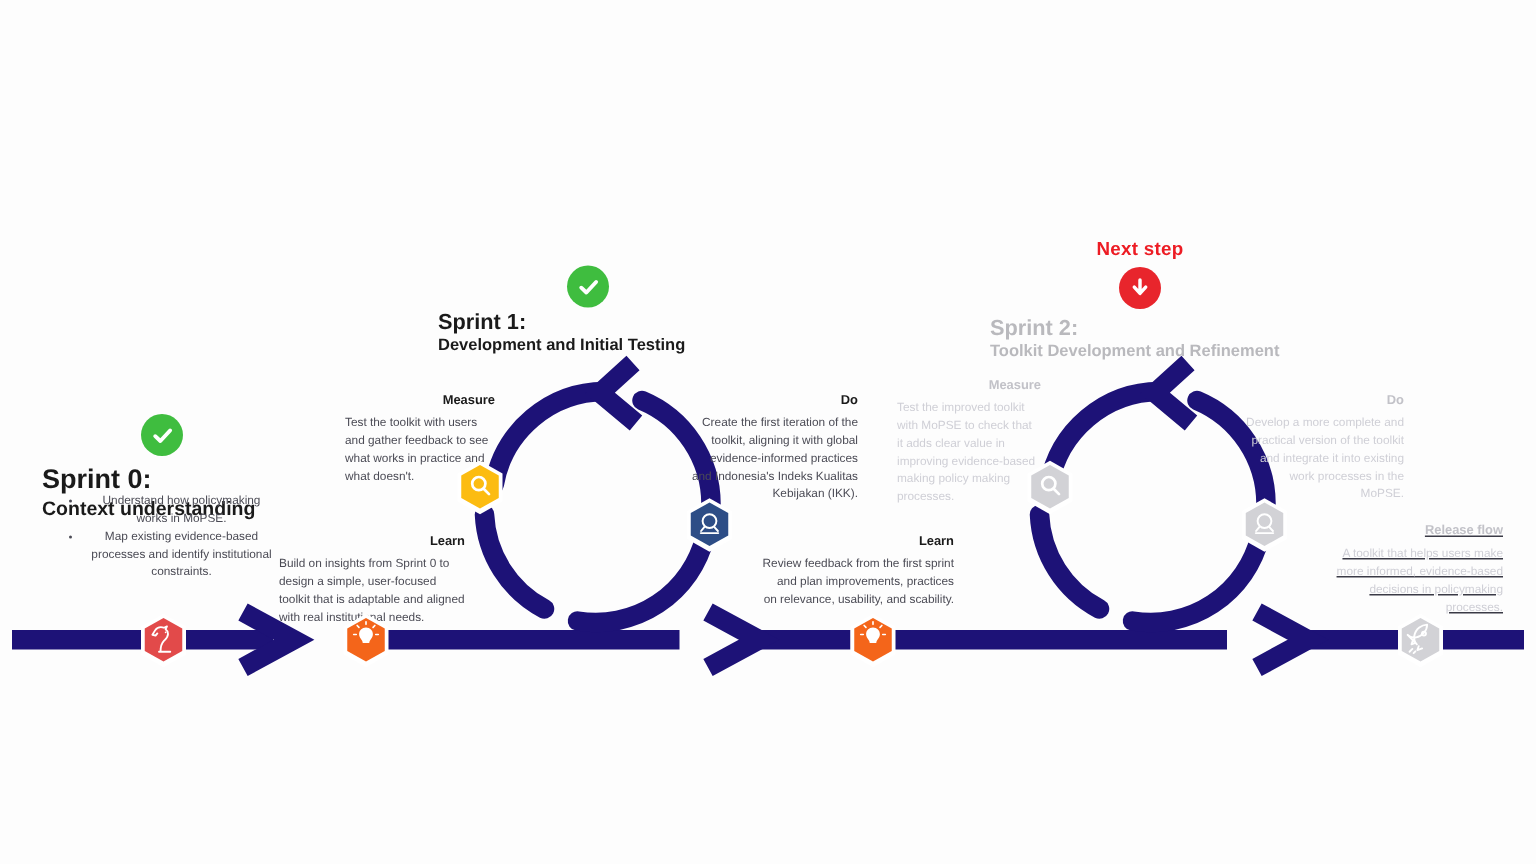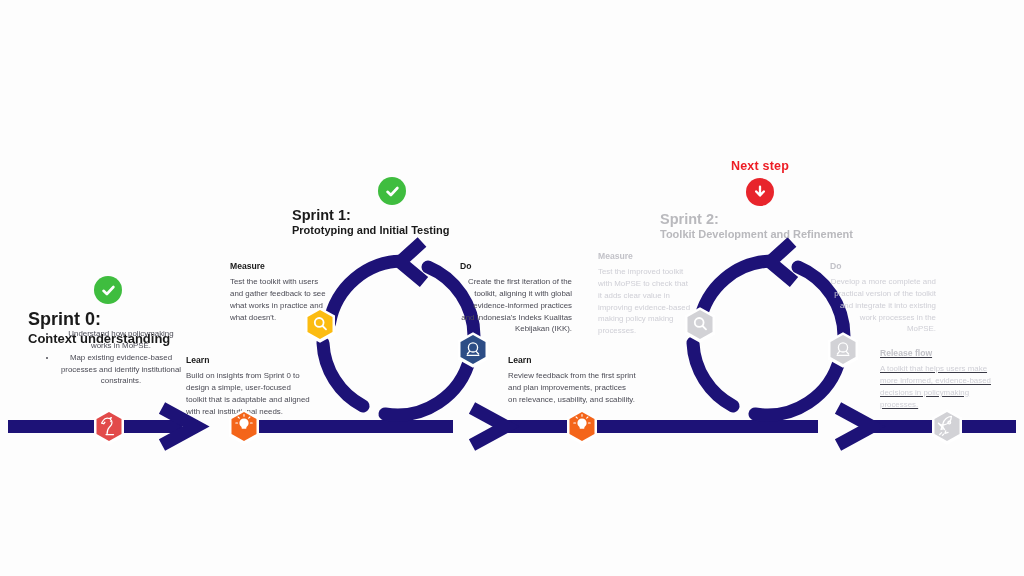--- a/index.html
+++ b/index.html
@@ -61,21 +61,21 @@
   .bullets li { margin: 0; text-align: center; }
 
   .next-step {
     color: #ed1c24;
     font-weight: bold;
     font-size: 12.5px;
     text-align: center;
     letter-spacing: .2px;
   }
 
-  .t-center { text-align: left; }
+  .t-center { text-align: right; }
   .t-right  { text-align: right; }
   .t-left   { text-align: left; }
 
   
   .check-icon, .arrow-icon {
     width: 28px; height: 28px;
     border-radius: 50%;
     display: flex; align-items: center; justify-content: center;
   }
   .check-icon { background: #3fbd3f; }
@@ -177,21 +177,21 @@
   <div class="abs" style="left:378px; top:177px;">
     <div class="check-icon">
       <svg width="17" height="17" viewBox="0 0 17 17">
         <path d="M3.5 8.8 L6.9 12 L13.4 5.0" fill="none" stroke="#ffffff" stroke-width="2.6" stroke-linecap="round" stroke-linejoin="round"></path>
       </svg>
     </div>
   </div>
 
   <div class="abs sprint-title big" style="left:292px; top:206px; width:200px;">
     <div class="line1">Sprint 1:</div>
-    <div class="line2">Prototyping and Initial Testing</div>
+    <div class="line2">Development and Initial Testing</div>
   </div>
 
   <div class="abs phase t-left" style="left:230px; top:261px; width:100px;">
     <div class="phase-label t-center">Measure</div>
     <div class="phase-body">Test the toolkit with users and gather feedback to see what works in practice and what doesn't.</div>
   </div>
 
   <div class="abs phase t-right" style="left:460px; top:261px; width:112px;">
     <div class="phase-label t-center">Do</div>
     <div class="phase-body">Create the first iteration of the toolkit, aligning it with global evidence-informed practices and Indonesia's Indeks Kualitas Kebijakan (IKK).</div>

